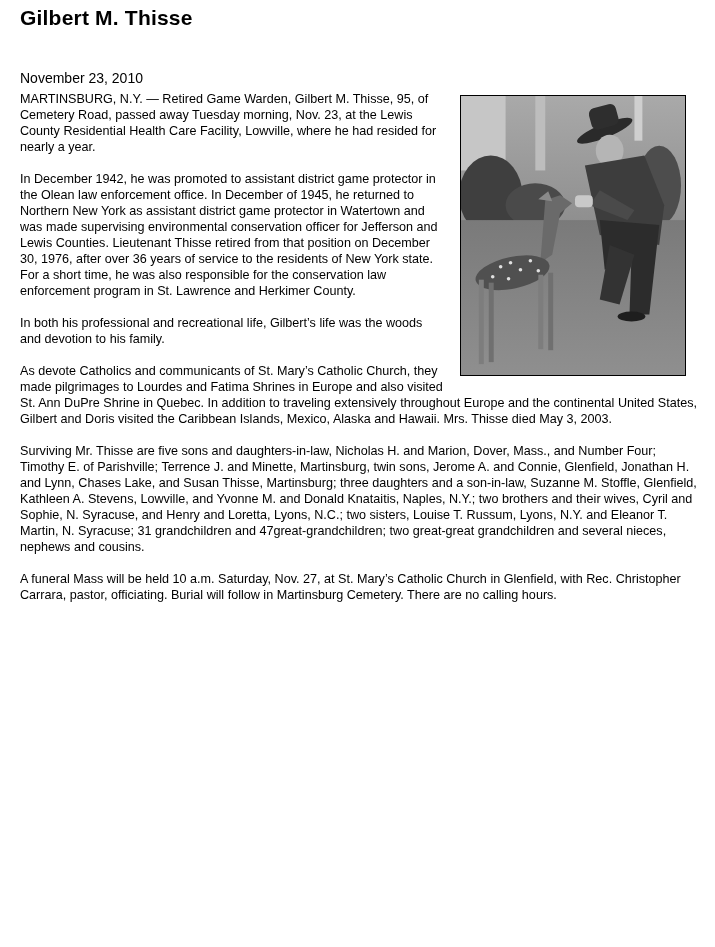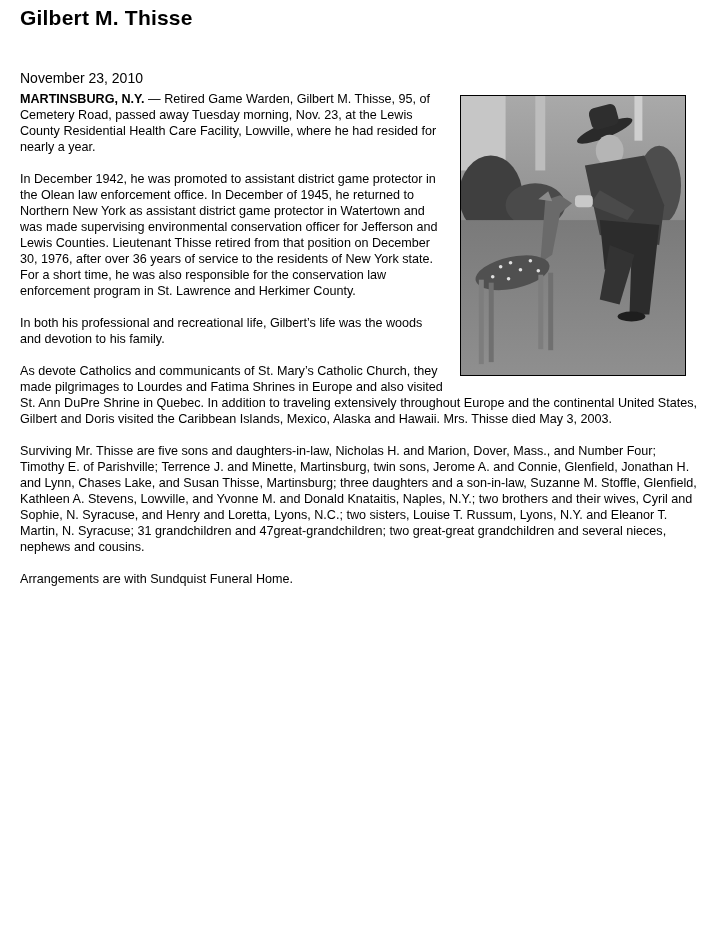--- a/index.html
+++ b/index.html
@@ -12,21 +12,21 @@
     font-family: "Liberation Sans", sans-serif;
     font-size: 21px; font-weight: bold; margin: 0;
     position: absolute; top: 6px; left: 0; letter-spacing: 0.2px;
   }
   .date { position: absolute; top: 54px; left: 0; font-size: 14px; margin-top: 16px; }
   .body-text {
     position: absolute; top: 91px; left: 0; width: 682px;
     font-size: 12.6px; line-height: 16px;
   }
   .body-text p { margin: 0 0 16px 0; }
-  .lead-loc { font-weight: bold; }
+  .lead-loc { font-weight: normal; }
   .photo {
     float: right; width: 226px; height: 281px;
     margin: 4px 16px 6px 16px; border: 1px solid #000; box-sizing: border-box;
     background: #8a8a8a; position: relative; overflow: hidden;
   }
   .photo svg { display: block; width: 100%; height: 100%; }
 </style>
 </head>
 <body>
 
@@ -88,15 +88,15 @@
         <rect x="78" y="180" width="5" height="75" fill="#7d7d7d"></rect>
         <rect x="88" y="178" width="5" height="78" fill="#707070"></rect>
       </svg>
     </div>
 
     <p><span class="lead-loc">MARTINSBURG, N.Y.</span><span> — </span><span>Retired Game Warden, Gilbert M. Thisse, 95, of Cemetery Road, passed away Tuesday morning, Nov. 23, at the Lewis County Residential Health Care Facility, Lowville, where he had resided for nearly a year.</span></p>
     <p>In December 1942, he was promoted to assistant district game protector in the Olean law enforcement office. In December of 1945, he returned to Northern New York as assistant district game protector in Watertown and was made supervising environmental conservation officer for Jefferson and Lewis Counties. Lieutenant Thisse retired from that position on December 30, 1976, after over 36 years of service to the residents of New York state. For a short time, he was also responsible for the conservation law enforcement program in St. Lawrence and Herkimer County.</p>
     <p>In both his professional and recreational life, Gilbert’s life was the woods and devotion to his family.</p>
     <p>As devote Catholics and communicants of St. Mary’s Catholic Church, they made pilgrimages to Lourdes and Fatima Shrines in Europe and also visited St. Ann DuPre Shrine in Quebec. In addition to traveling extensively throughout Europe and the continental United States, Gilbert and Doris visited the Caribbean Islands, Mexico, Alaska and Hawaii. Mrs. Thisse died May 3, 2003.</p>
     <p>Surviving Mr. Thisse are five sons and daughters-in-law, Nicholas H. and Marion, Dover, Mass., and Number Four; Timothy E. of Parishville; Terrence J. and Minette, Martinsburg, twin sons, Jerome A. and Connie, Glenfield, Jonathan H. and Lynn, Chases Lake, and Susan Thisse, Martinsburg; three daughters and a son-in-law, Suzanne M. Stoffle, Glenfield, Kathleen A. Stevens, Lowville, and Yvonne M. and Donald Knataitis, Naples, N.Y.; two brothers and their wives, Cyril and Sophie, N. Syracuse, and Henry and Loretta, Lyons, N.C.; two sisters, Louise T. Russum, Lyons, N.Y. and Eleanor T. Martin, N. Syracuse; 31 grandchildren and 47great-grandchildren; two great-great grandchildren and several nieces, nephews and cousins.</p>
-    <p>Arrangements are with Sundquist Funeral Home.</p>
+    <p>A funeral Mass will be held 10 a.m. Saturday, Nov. 27, at St. Mary’s Catholic Church in Glenfield, with Rec. Christopher Carrara, pastor, officiating. Burial will follow in Martinsburg Cemetery. There are no calling hours.</p>
   </div>
 </div>
 
 </body></html>

